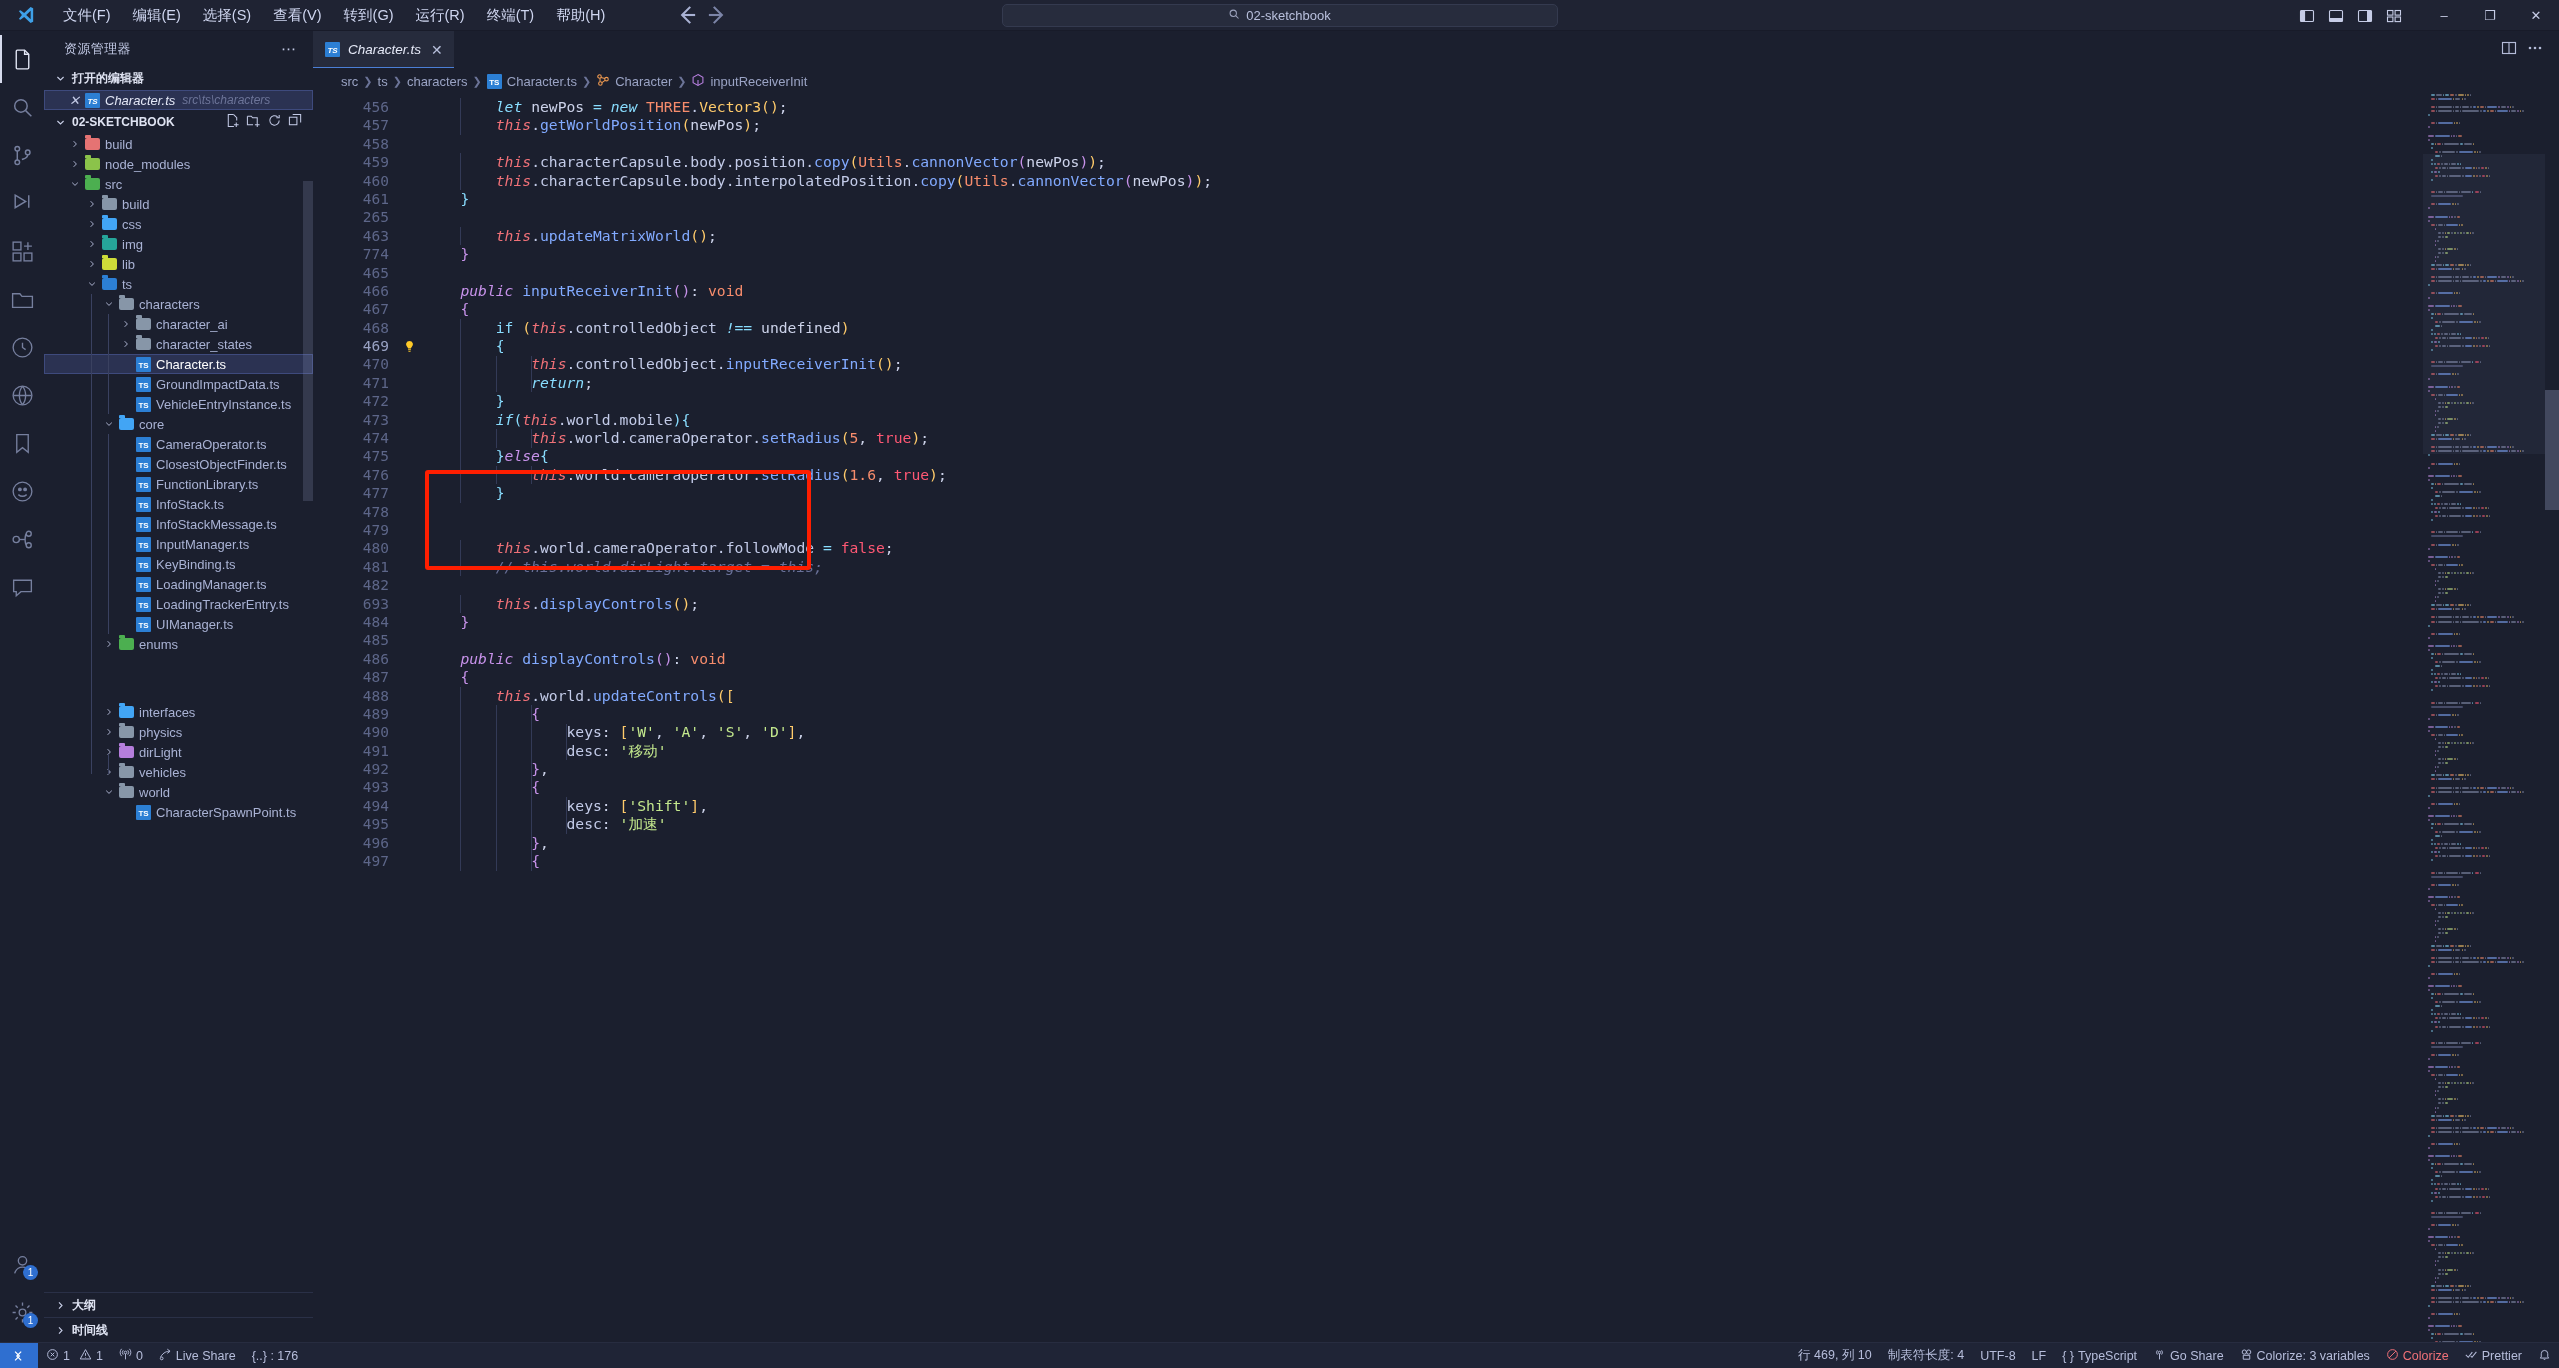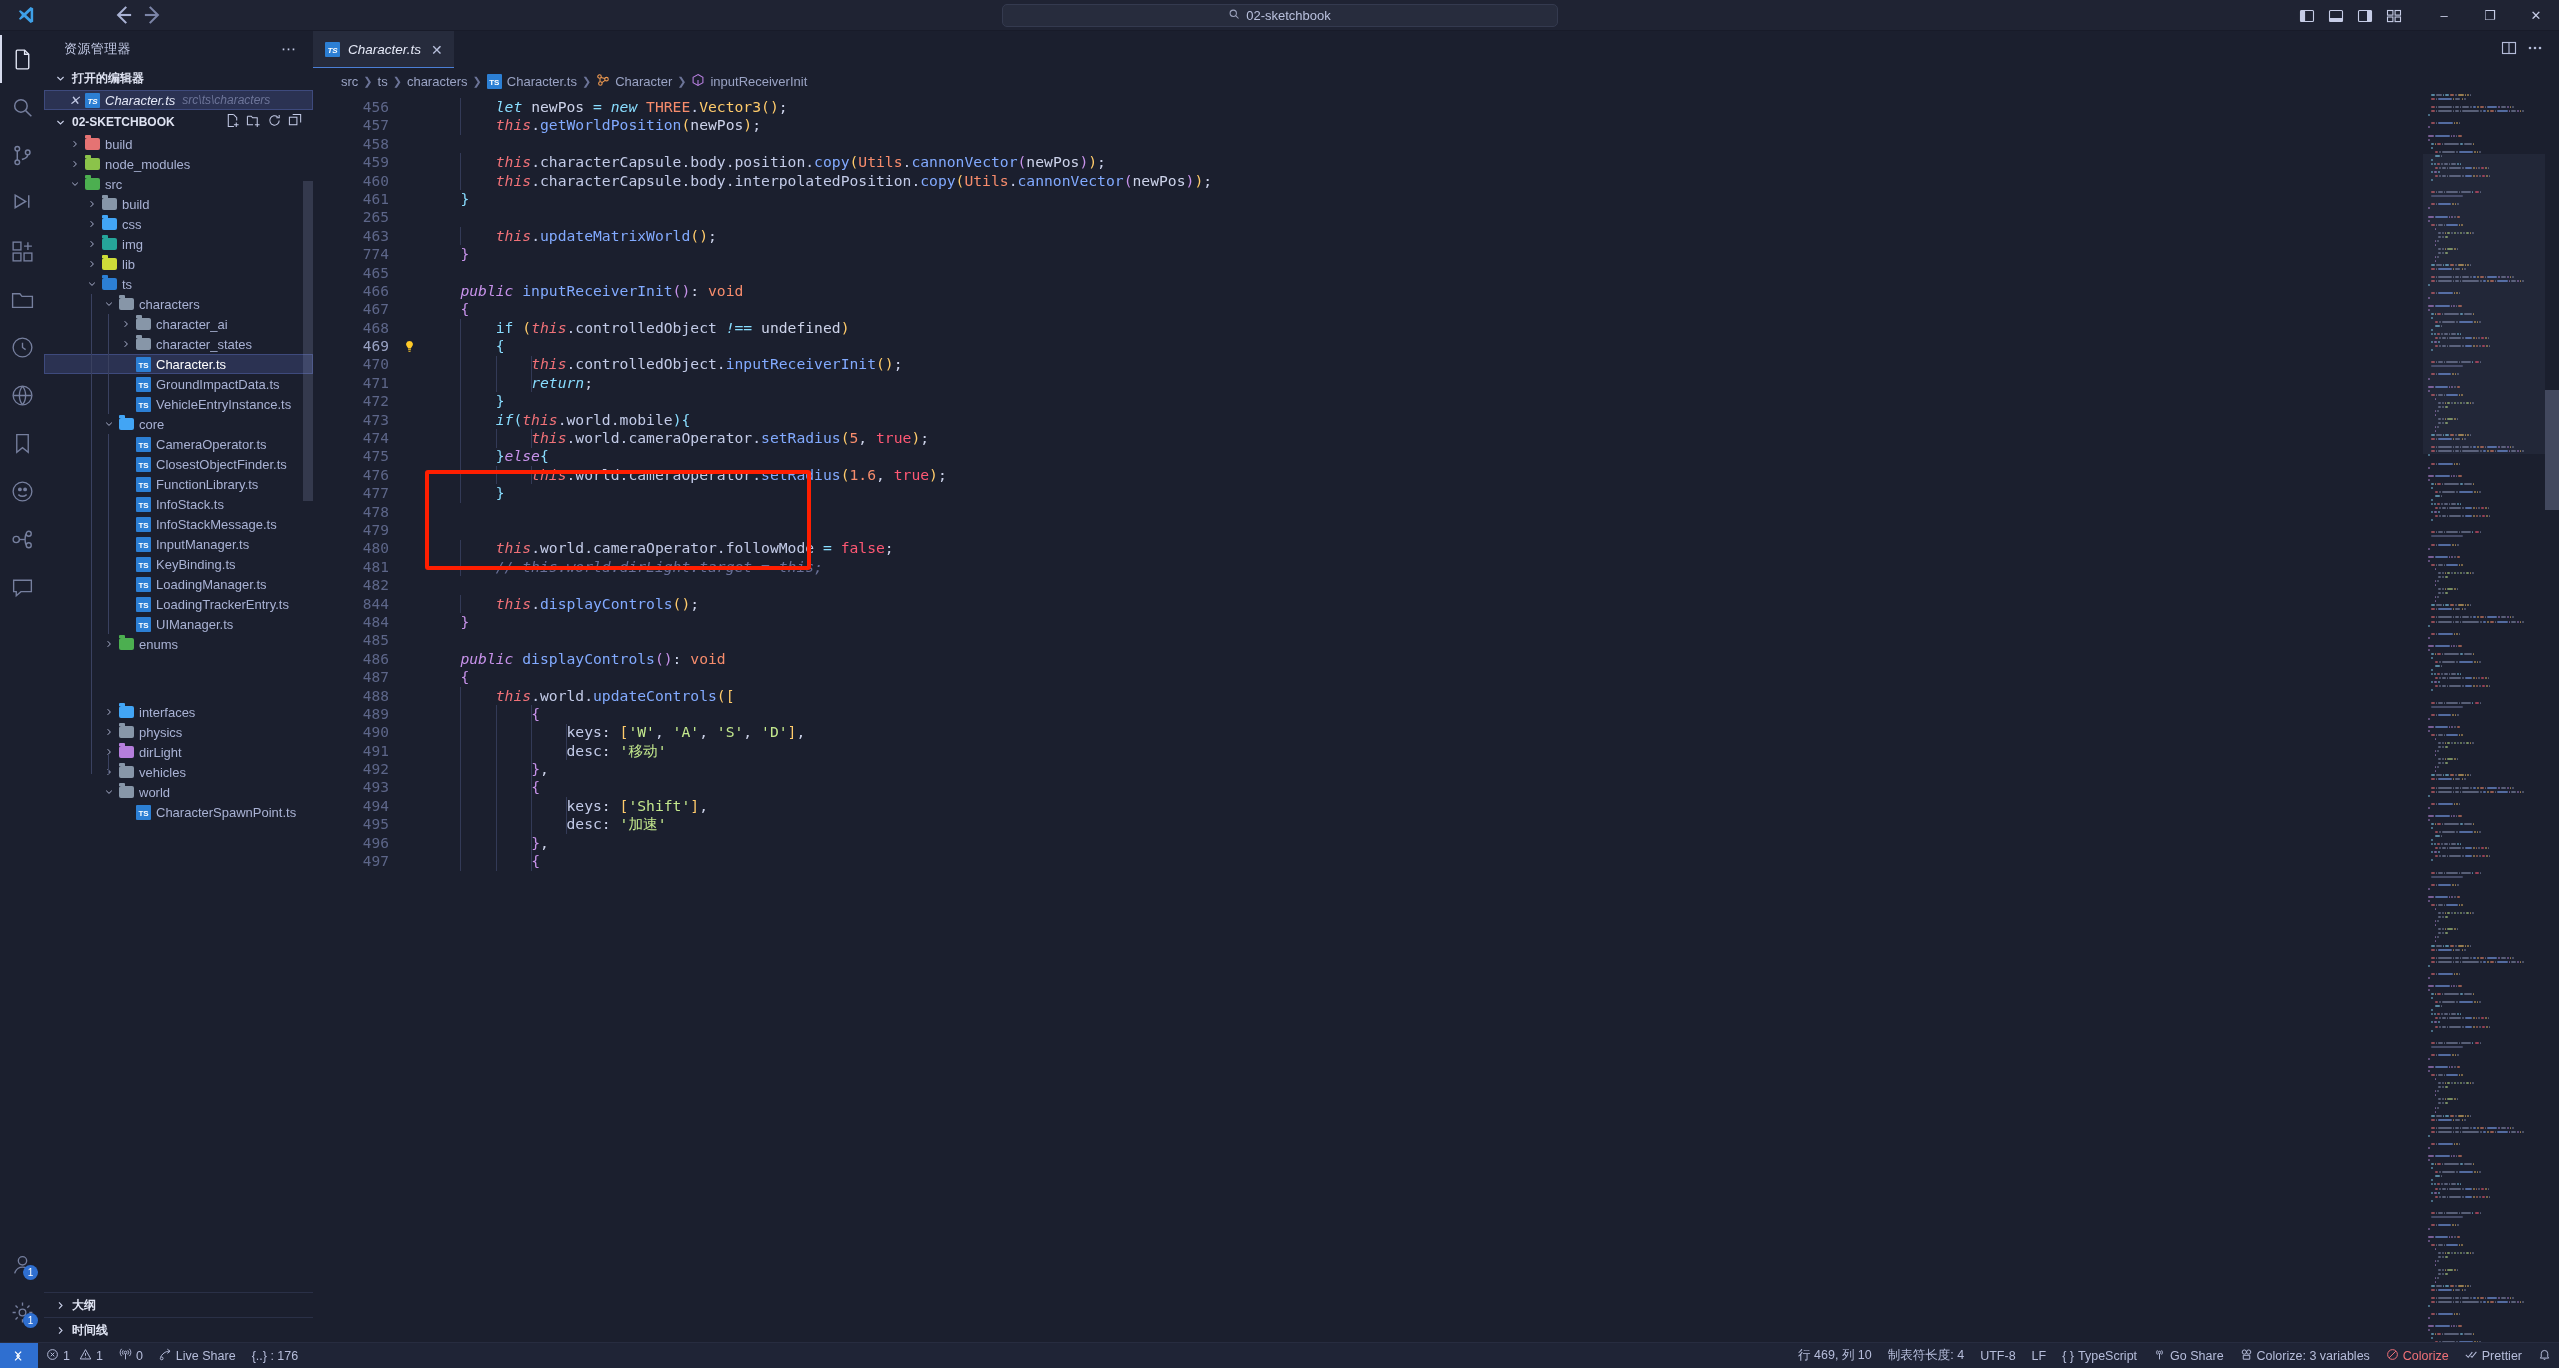--- a/index.html
+++ b/index.html
@@ -254,20 +254,30 @@
   .status-warn { color: #f07178; }
 </style>
 </head>
 <body>
 
 <div class="titlebar">
   <div class="vscode-logo">
     <svg viewBox="0 0 24 24">
         <path fill="#3ea0e8" d="M17.5 2.3 9.8 9.6 5.4 6.3 3.4 7.3l3.7 4.7-3.7 4.7 2 1 4.4-3.3 7.7 7.3 3.1-1.5V3.8zM17.6 7v10l-5.4-5z"></path>
       </svg>
+  </div>
+  <div class="menu">
+    <div class="menu-item">文件(F)</div>
+    <div class="menu-item">编辑(E)</div>
+    <div class="menu-item">选择(S)</div>
+    <div class="menu-item">查看(V)</div>
+    <div class="menu-item">转到(G)</div>
+    <div class="menu-item">运行(R)</div>
+    <div class="menu-item">终端(T)</div>
+    <div class="menu-item">帮助(H)</div>
   </div>
   <div class="nav-arrows">
     <div class="nav-arrow active">
       <svg viewBox="0 0 16 16" fill="none" stroke="currentColor" stroke-width="1.3">
           <path d="M10 3 5 8l5 5"></path>
           <path d="M5 8h8"></path>
         </svg>
     </div>
     <div class="nav-arrow">
       <svg viewBox="0 0 16 16" fill="none" stroke="currentColor" stroke-width="1.3">
@@ -906,21 +916,21 @@
           <div class="ln">473</div>
           <div class="ln">474</div>
           <div class="ln">475</div>
           <div class="ln">476</div>
           <div class="ln">477</div>
           <div class="ln">478</div>
           <div class="ln">479</div>
           <div class="ln">480</div>
           <div class="ln">481</div>
           <div class="ln">482</div>
-          <div class="ln">844</div>
+          <div class="ln">693</div>
           <div class="ln">484</div>
           <div class="ln">485</div>
           <div class="ln">486</div>
           <div class="ln">487</div>
           <div class="ln">488</div>
           <div class="ln">489</div>
           <div class="ln">490</div>
           <div class="ln">491</div>
           <div class="ln">492</div>
           <div class="ln">493</div>

